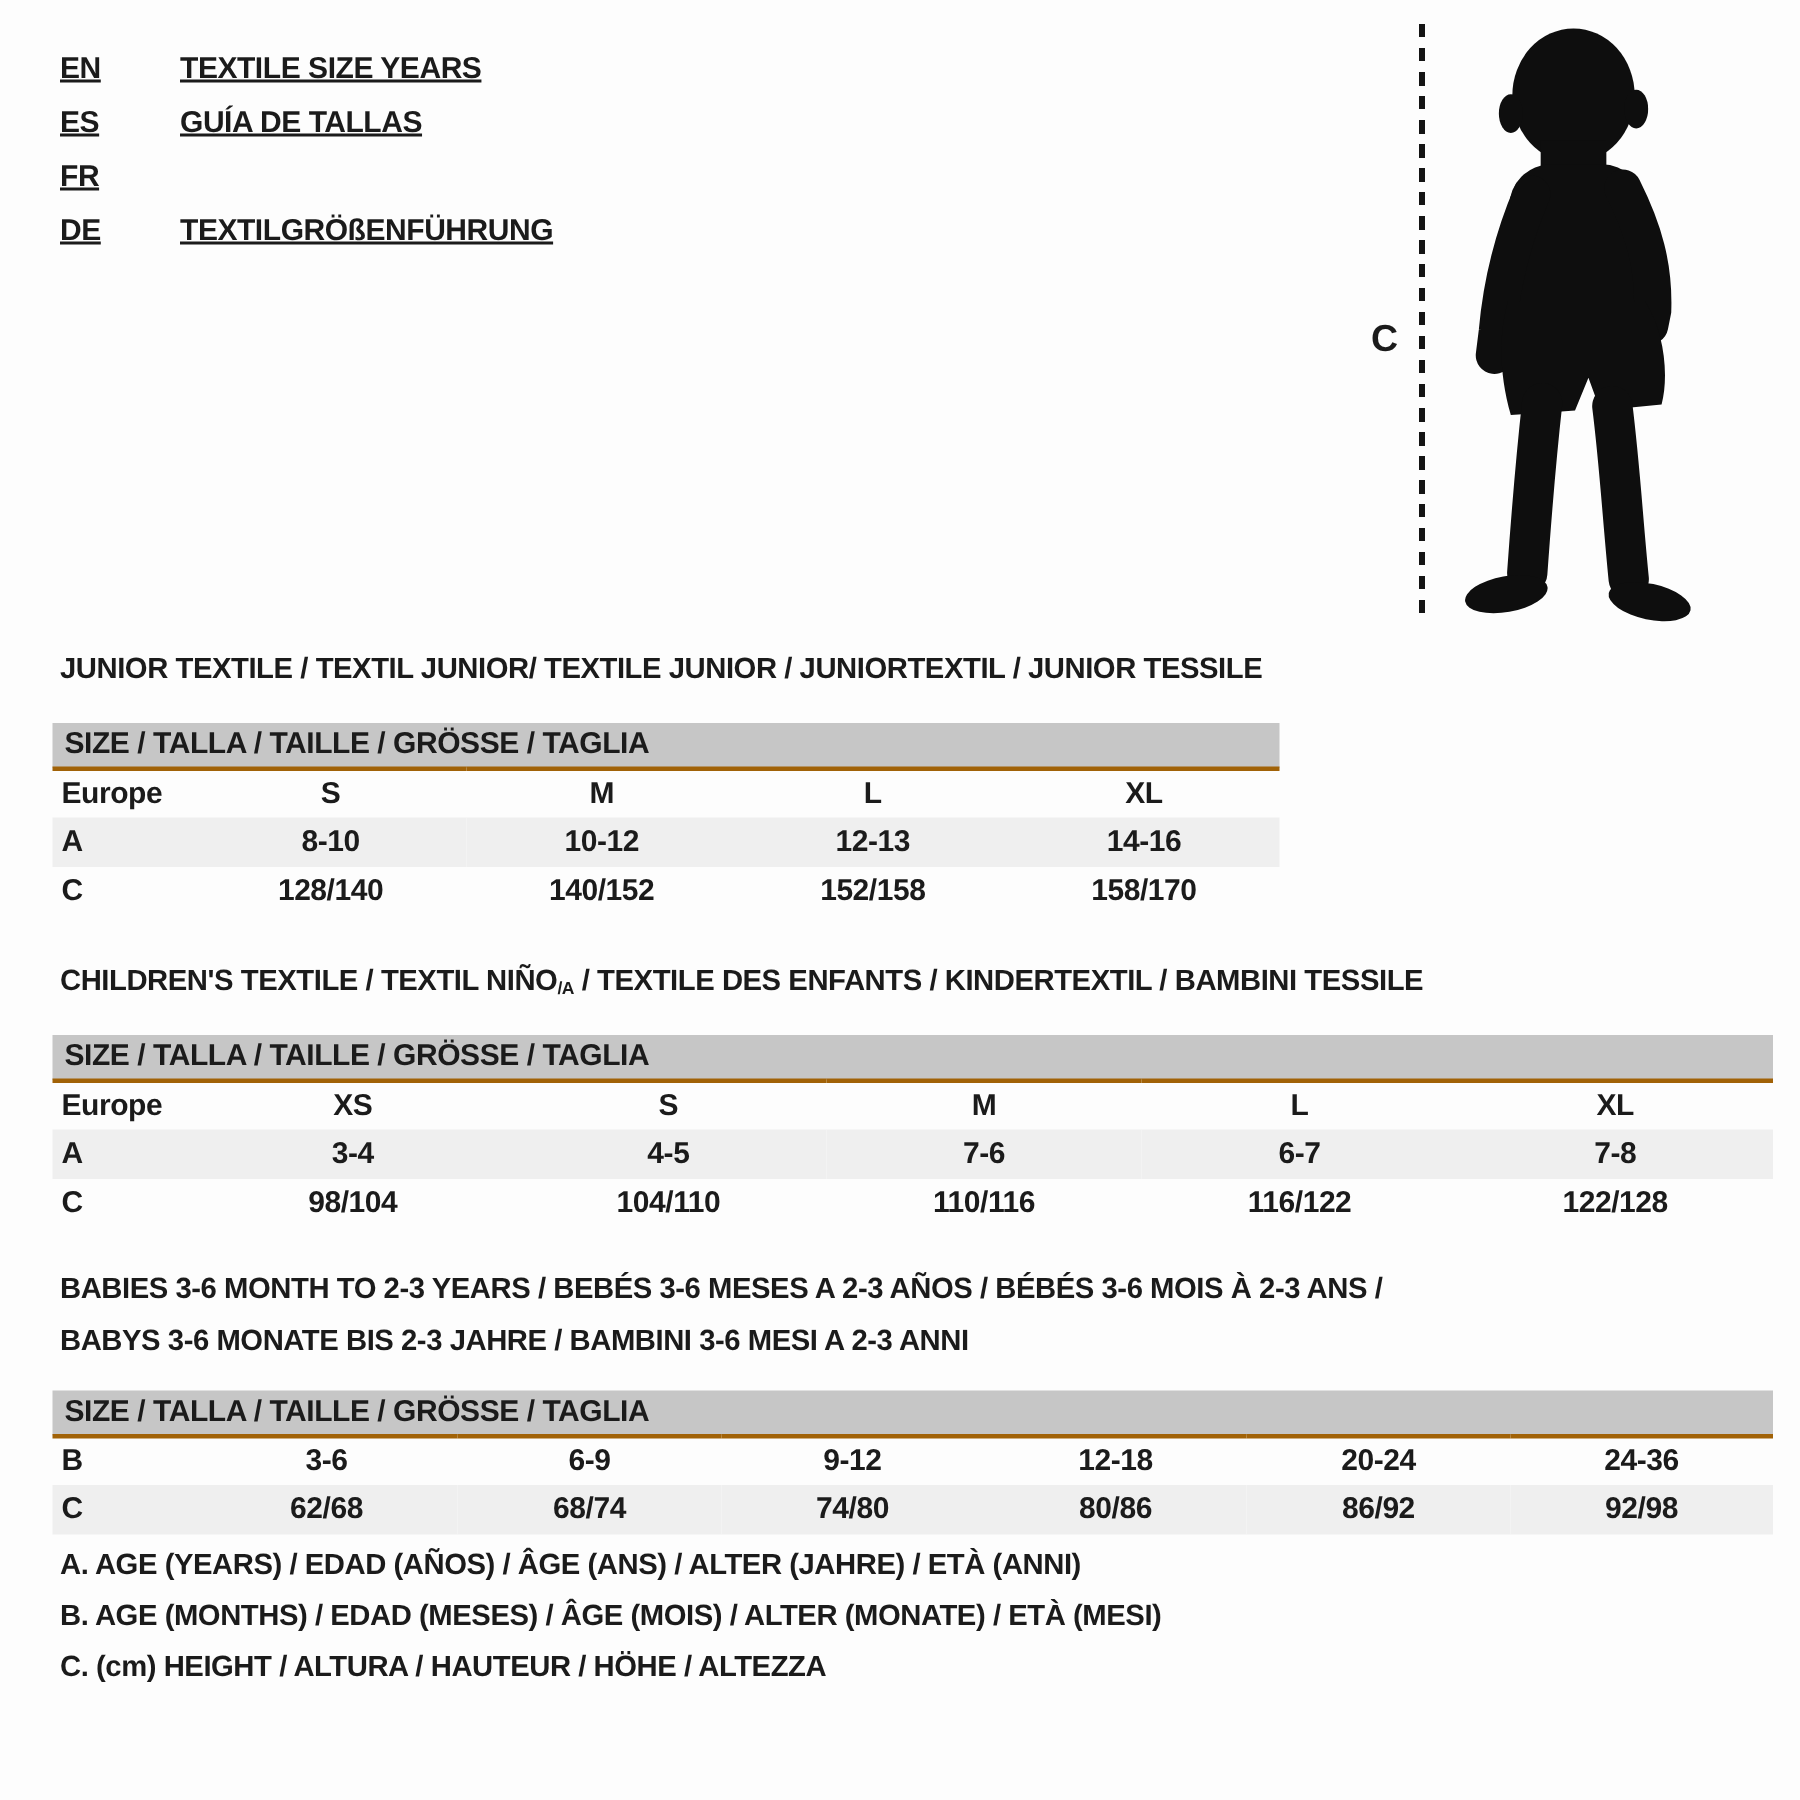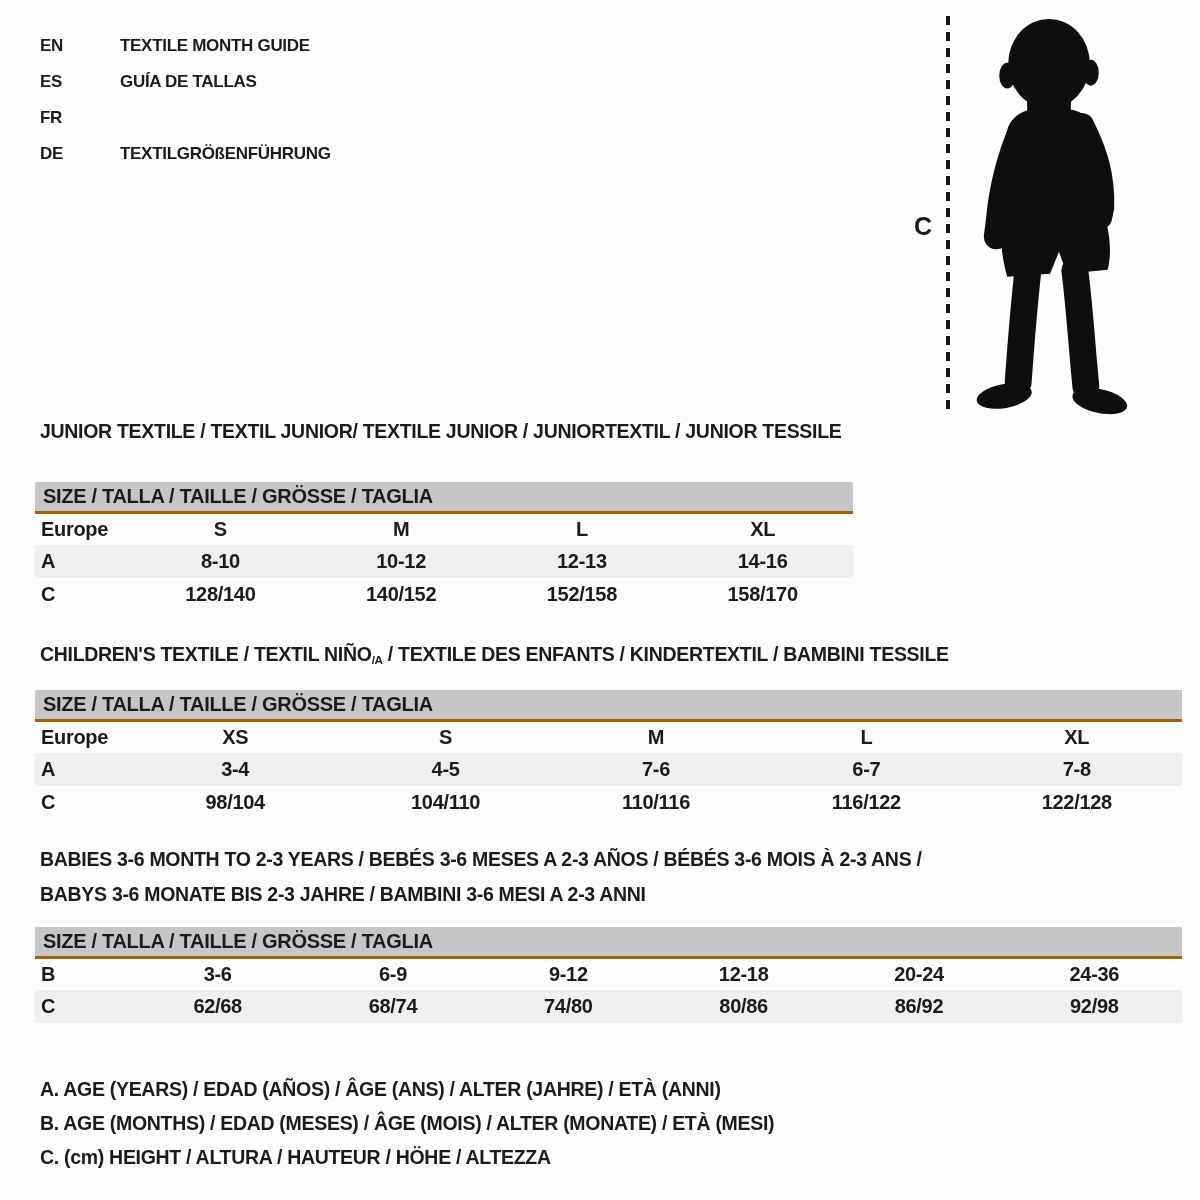--- a/index.html
+++ b/index.html
@@ -9,21 +9,21 @@
     background: #fdfdfd;
     font-family: "Liberation Sans", "DejaVu Sans", sans-serif;
     font-weight: 700;
     color: #1b1b1b;
     letter-spacing: -0.3px;
     overflow: hidden;
   }
 
   
   .lang-block { position: absolute; left: 40px; top: 28px; }
-  .lang-row { display: grid; grid-template-columns: 80px auto; height: 36px; align-items: center; font-size: 17px; white-space: nowrap; }
+  .lang-row { display: grid; grid-template-columns: 80px auto; height: 36px; align-items: center; font-size: 20px; white-space: nowrap; text-decoration: underline; }
 
   
   .c-label { position: absolute; left: 914px; top: 212px; font-size: 25px; }
   .dash-line {
     position: absolute; left: 946px; top: 16px; width: 4px; height: 400px;
     background: repeating-linear-gradient(to bottom, #141414 0 9px, transparent 9px 16px);
   }
   .toddler { position: absolute; left: 958px; top: 12px; width: 186px; height: 408px; }
 
   
@@ -38,30 +38,30 @@
   }
   .size-table td { height: 33px; text-align: center; vertical-align: middle; font-weight: 700; }
   .size-table td.lbl { text-align: left; padding-left: 6px; margin-left: 22px; }
   .size-table tr.band td {
     background: #c6c6c6; text-align: left; padding-left: 8px;
     height: 30px; border-bottom: 3px solid #a16207;
   }
   .size-table tr.shade td { background: #efefef; }
 
   
-  .legend { position: absolute; left: 40px; top: 1072px; font-size: 19.5px; }
+  .legend { position: absolute; left: 40px; top: 1026px; font-size: 19.5px; }
   .legend-line { height: 34px; display: flex; align-items: center; white-space: nowrap; }
 </style>
 </head>
 <body>
 
 <div class="lang-block">
   <div class="lang-row">
     <span>EN</span>
-    <span>TEXTILE MONTH GUIDE</span>
+    <span>TEXTILE SIZE YEARS</span>
   </div>
   <div class="lang-row">
     <span>ES</span>
     <span>GUÍA DE TALLAS</span>
   </div>
   <div class="lang-row">
     <span>FR</span>
   </div>
   <div class="lang-row">
     <span>DE</span>
@@ -88,21 +88,21 @@
     <path d="M44,190 L136,190 C149,210 152,240 147,259 L106,263 L98,241 L89,263 L46,266 C38,238 38,212 44,190 Z"></path>
 
     <path d="M67,258 C63,294 60,330 57,372" fill="none" stroke="#0e0e0e" stroke-width="27" stroke-linecap="round"></path>
     <path d="M114,260 C119,300 121,336 125,376" fill="none" stroke="#0e0e0e" stroke-width="27" stroke-linecap="round"></path>
 
     <ellipse cx="43" cy="386" rx="28" ry="12" transform="rotate(-10 43 386)"></ellipse>
     <ellipse cx="139" cy="391" rx="28" ry="12" transform="rotate(12 139 391)"></ellipse>
   </g>
 </svg>
 
-<h2 class="sec-heading" style="top:420px">JUNIOR TEXTILE / TEXTIL JUNIOR/ TEXTILE JUNIOR / JUNIORTEXTIL / JUNIOR TESSILE</h2>
+<h2 class="sec-heading" style="top:435px">JUNIOR TEXTILE / TEXTIL JUNIOR/ TEXTILE JUNIOR / JUNIORTEXTIL / JUNIOR TESSILE</h2>
 
 <table class="size-table" style="top:482px; width:818px">
   <colgroup>
       <col style="width:95px">
       <col>
       <col>
       <col>
       <col>
     </colgroup>
   <tbody>

